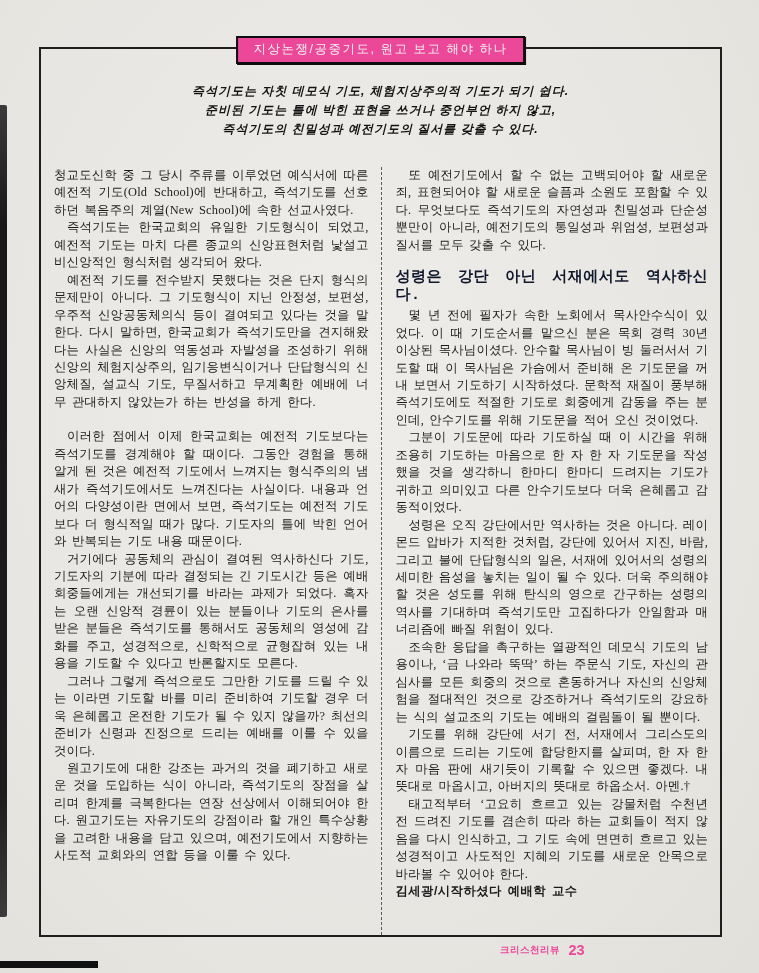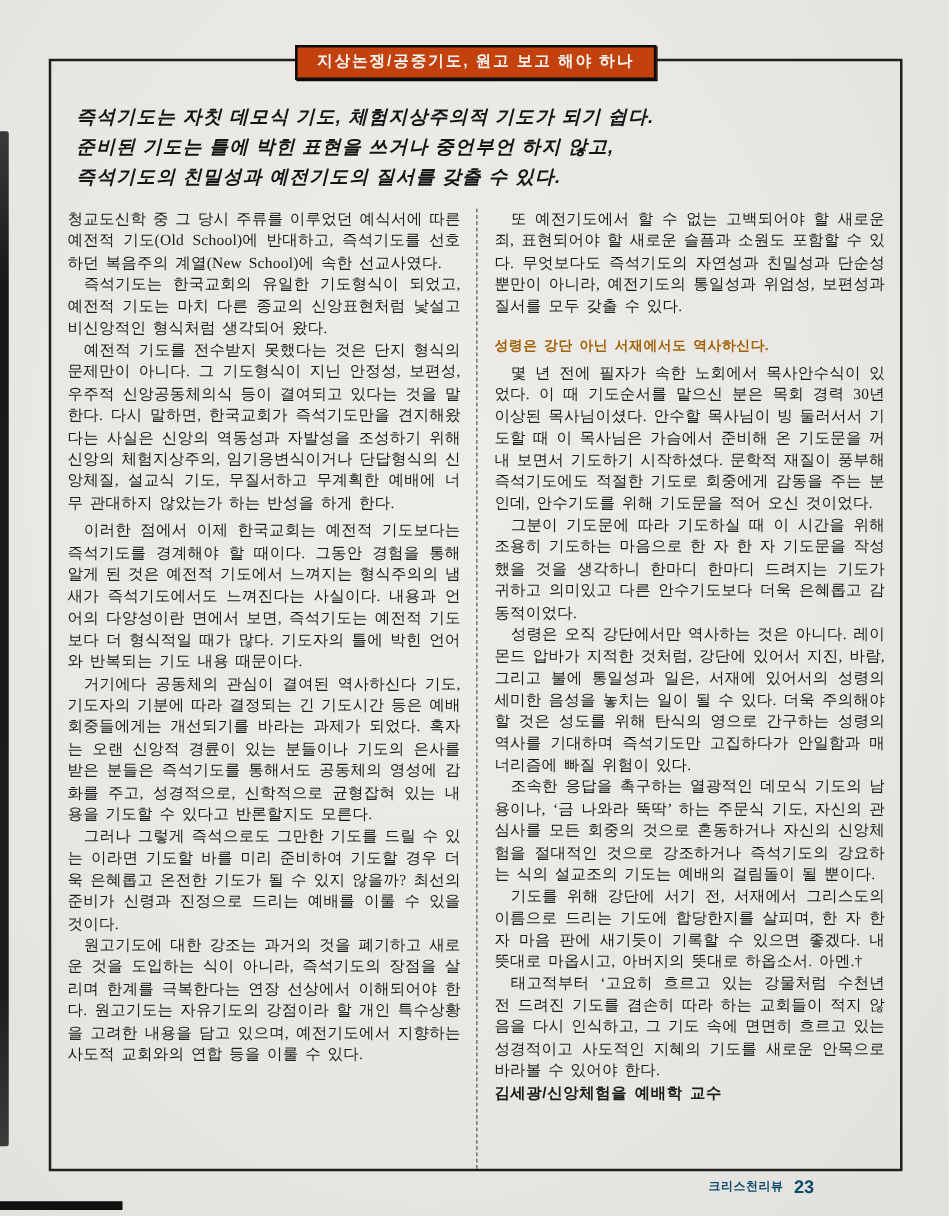--- a/index.html
+++ b/index.html
@@ -19,59 +19,59 @@
   .scan-bar-bottom{
     position:absolute;left:0;top:961px;width:98px;height:7px;background:#101010;
   }
   
   .frame{
     position:absolute;left:39px;top:47px;width:683px;height:890px;
     border:2px solid #1f1f1f;box-sizing:border-box;background:transparent;
   }
   .banner{
     position:absolute;top:-13px;left:50%;transform:translateX(-50%);
-    background:#c2410c;color:#f4f3f1;border:2px solid #0d0d0d;
+    background:#ec4899;color:#f4f3f1;border:2px solid #0d0d0d;
     padding:3px 16px 4px;white-space:nowrap;
     font-family:"Liberation Sans","DejaVu Sans",sans-serif;
-    font-weight:bold;font-size:12.5px;letter-spacing:1.5px;
+    font-weight:normal;font-size:12.5px;letter-spacing:1.5px;
     box-shadow:1px 1px 0 #0d0d0d;
   }
   .intro{
-    margin:33px 20px 12px;text-align:left;
+    margin:33px 20px 12px;text-align:center;
     font-family:"Liberation Sans","DejaVu Sans",sans-serif;
     font-style:italic;font-weight:bold;
-    font-size:15px;line-height:1.6;letter-spacing:1px;color:#141414;
+    font-size:12px;line-height:1.6;letter-spacing:1px;color:#141414;
   }
   .columns{
     position:absolute;left:0;right:0;top:118px;bottom:0;
     display:flex;padding:0 10px;box-sizing:border-box;
   }
   .col{
     flex:1 1 50%;box-sizing:border-box;
     font-size:12.4px;line-height:17.45px;text-align:justify;
     word-spacing:2px;letter-spacing:0.2px;
   }
   .col-left{padding:0 12px 0 3px;}
   .col-right{border-left:1px dashed #5a5a5a;padding:0 2px 0 14px;}
   .col p{margin:0;text-indent:0;}
   .col p.indent{text-indent:1.05em;}
-  .col p.gap-before{margin-top:5px;}
+  .col p.gap-before{margin-top:17px;}
   .section-heading{
-    font-family:Liberation Serif, serif;
-    font-weight:bold;font-size:11px;letter-spacing:0.5px;
-    margin:15px 0 3px !important;color:#a16207;
+    font-family:Liberation Mono, monospace;
+    font-weight:bold;font-size:15px;letter-spacing:0.5px;
+    margin:15px 0 3px !important;color:#0f172a;
   }
   .byline{
     margin-top:16px;
     font-family:"Liberation Sans","DejaVu Sans",sans-serif;
     font-weight:bold;font-size:12.3px;letter-spacing:0.5px;
   }
   .footer{
-    position:absolute;left:500px;top:941px;width:218px;text-align:center;
-    font-family:"Liberation Sans","DejaVu Sans",sans-serif;color:#0c4a6e;
+    position:absolute;left:500px;top:941px;width:218px;text-align:left;
+    font-family:"Liberation Sans","DejaVu Sans",sans-serif;color:#ec4899;
   }
   .footer .mag{font-size:9.5px;font-weight:bold;letter-spacing:0.5px;vertical-align:2px;}
   .footer .pg{font-size:14.5px;font-weight:bold;margin-left:4px;}
 </style>
 </head>
 <body>
 
 <div class="scan-strip-left"></div>
 <div class="scan-bar-bottom"></div>
 
@@ -97,25 +97,25 @@
       <p class="indent">거기에다 공동체의 관심이 결여된 역사하신다 기도, 기도자의 기분에 따라 결정되는 긴 기도시간 등은 예배회중들에게는 개선되기를 바라는 과제가 되었다. 혹자는 오랜 신앙적 경륜이 있는 분들이나 기도의 은사를 받은 분들은 즉석기도를 통해서도 공동체의 영성에 감화를 주고, 성경적으로, 신학적으로 균형잡혀 있는 내용을 기도할 수 있다고 반론할지도 모른다.</p>
       <p class="indent">그러나 그렇게 즉석으로도 그만한 기도를 드릴 수 있는 이라면 기도할 바를 미리 준비하여 기도할 경우 더욱 은혜롭고 온전한 기도가 될 수 있지 않을까? 최선의 준비가 신령과 진정으로 드리는 예배를 이룰 수 있을 것이다.</p>
       <p class="indent">원고기도에 대한 강조는 과거의 것을 폐기하고 새로운 것을 도입하는 식이 아니라, 즉석기도의 장점을 살리며 한계를 극복한다는 연장 선상에서 이해되어야 한다. 원고기도는 자유기도의 강점이라 할 개인 특수상황을 고려한 내용을 담고 있으며, 예전기도에서 지향하는 사도적 교회와의 연합 등을 이룰 수 있다.</p>
     </div>
 
     <div class="col col-right">
       <p class="indent">또 예전기도에서 할 수 없는 고백되어야 할 새로운 죄, 표현되어야 할 새로운 슬픔과 소원도 포함할 수 있다. 무엇보다도 즉석기도의 자연성과 친밀성과 단순성뿐만이 아니라, 예전기도의 통일성과 위엄성, 보편성과 질서를 모두 갖출 수 있다.</p>
       <p class="section-heading">성령은 강단 아닌 서재에서도 역사하신다.</p>
       <p class="indent">몇 년 전에 필자가 속한 노회에서 목사안수식이 있었다. 이 때 기도순서를 맡으신 분은 목회 경력 30년 이상된 목사님이셨다. 안수할 목사님이 빙 둘러서서 기도할 때 이 목사님은 가슴에서 준비해 온 기도문을 꺼내 보면서 기도하기 시작하셨다. 문학적 재질이 풍부해 즉석기도에도 적절한 기도로 회중에게 감동을 주는 분인데, 안수기도를 위해 기도문을 적어 오신 것이었다.</p>
       <p class="indent">그분이 기도문에 따라 기도하실 때 이 시간을 위해 조용히 기도하는 마음으로 한 자 한 자 기도문을 작성했을 것을 생각하니 한마디 한마디 드려지는 기도가 귀하고 의미있고 다른 안수기도보다 더욱 은혜롭고 감동적이었다.</p>
-      <p class="indent">성령은 오직 강단에서만 역사하는 것은 아니다. 레이몬드 압바가 지적한 것처럼, 강단에 있어서 지진, 바람, 그리고 불에 통일성과 일은, 서재에 있어서의 성령의 세미한 음성을 놓치는 일이 될 수 있다. 더욱 주의해야 할 것은 성도를 위해 탄식의 영으로 간구하는 성령의 역사를 기대하며 즉석기도만 고집하다가 안일함과 매너리즘에 빠질 위험이 있다.</p>
+      <p class="indent">성령은 오직 강단에서만 역사하는 것은 아니다. 레이몬드 압바가 지적한 것처럼, 강단에 있어서 지진, 바람, 그리고 불에 단답형식의 일은, 서재에 있어서의 성령의 세미한 음성을 놓치는 일이 될 수 있다. 더욱 주의해야 할 것은 성도를 위해 탄식의 영으로 간구하는 성령의 역사를 기대하며 즉석기도만 고집하다가 안일함과 매너리즘에 빠질 위험이 있다.</p>
       <p class="indent">조속한 응답을 촉구하는 열광적인 데모식 기도의 남용이나, ‘금 나와라 뚝딱’ 하는 주문식 기도, 자신의 관심사를 모든 회중의 것으로 혼동하거나 자신의 신앙체험을 절대적인 것으로 강조하거나 즉석기도의 강요하는 식의 설교조의 기도는 예배의 걸림돌이 될 뿐이다.</p>
       <p class="indent">기도를 위해 강단에 서기 전, 서재에서 그리스도의 이름으로 드리는 기도에 합당한지를 살피며, 한 자 한 자 마음 판에 새기듯이 기록할 수 있으면 좋겠다. 내 뜻대로 마옵시고, 아버지의 뜻대로 하옵소서. 아멘.†</p>
       <p class="indent">태고적부터 ‘고요히 흐르고 있는 강물처럼 수천년 전 드려진 기도를 겸손히 따라 하는 교회들이 적지 않음을 다시 인식하고, 그 기도 속에 면면히 흐르고 있는 성경적이고 사도적인 지혜의 기도를 새로운 안목으로 바라볼 수 있어야 한다.</p>
-      <p class="byline">김세광/신앙체험을 예배학 교수</p>
+      <p class="byline">김세광/시작하셨다 예배학 교수</p>
     </div>
 
   </div>
 </div>
 
 <div class="footer">
   <span class="mag">크리스천리뷰</span>
   <span class="pg">23</span>
 </div>
 

